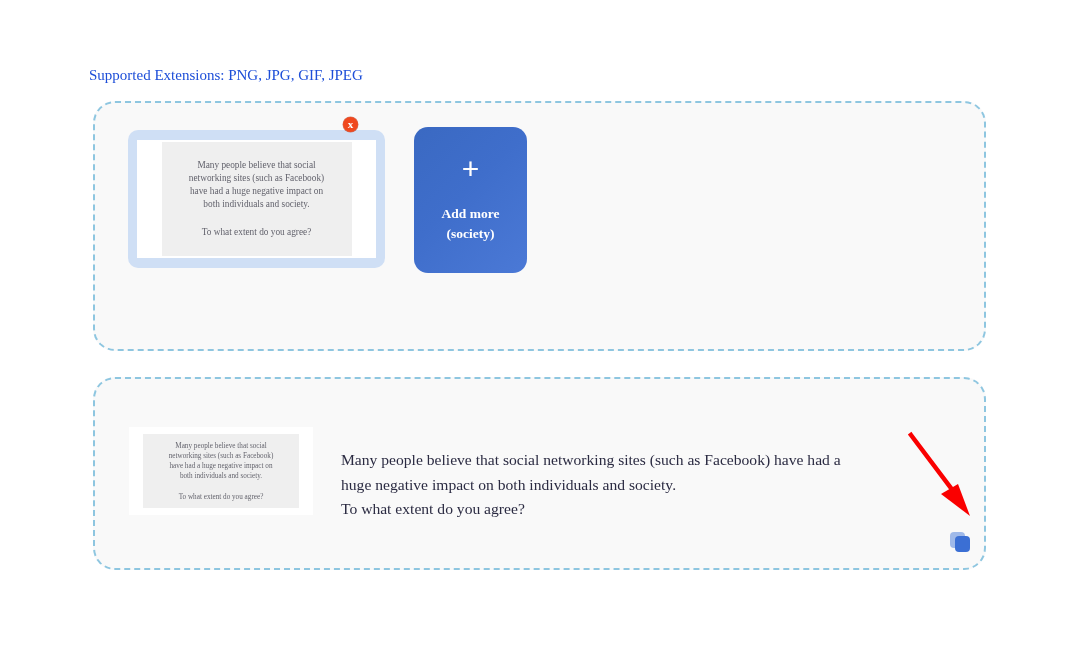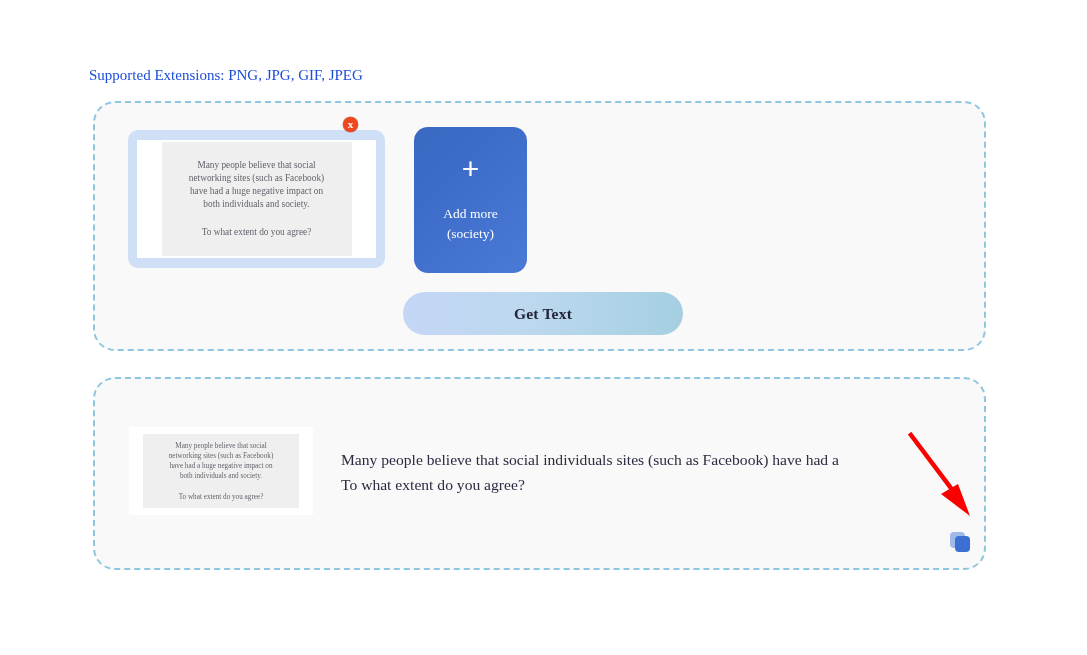--- a/index.html
+++ b/index.html
@@ -133,21 +133,21 @@
   .add-more .plus {
     font-size: 30px;
     line-height: 26px;
     font-weight: 300;
     font-family: "Liberation Sans", sans-serif;
     margin-bottom: 22px;
     color: #ffffff;
   }
   .add-more .lbl {
     font-family: "Liberation Serif", serif;
-    font-weight: normal;
+    font-weight: bold;
     font-size: 13.5px;
     line-height: 20px;
     text-align: center;
     color: #ffffff;
   }
 
   
   .get-text {
     position: absolute;
     left: 308px;
@@ -272,37 +272,37 @@
   <div class="remove-badge" title="Remove image">x</div>
 
   <div class="add-more">
     <span class="plus">+</span>
     <span class="lbl">
       <span>Add more</span><br>
       <span>(society)</span>
     </span>
   </div>
 
-  <button class="get-text">Get Text</button>
 </div>
 
 <div class="dashed-panel" id="result-panel">
 
   <div class="result-thumb">
     <div class="result-thumb-doc">
       <p>Many people believe that social</p>
       <p>networking sites (such as Facebook)</p>
       <p>have had a huge negative impact on</p>
       <p>both individuals and society.</p>
       <p class="q">To what extent do you agree?</p>
     </div>
   </div>
 
   <div class="extracted-text">
-    <span class="ln">Many people believe that social individuals sites (such as Facebook) have had a</span>
+    <span class="ln">Many people believe that social networking sites (such as Facebook) have had a</span>
+    <span class="ln">huge negative impact on both individuals and society.</span>
     <span class="ln">To what extent do you agree?</span>
   </div>
 
   <div class="copy-icon" title="Copy text">
     <span class="back"></span>
     <span class="front"></span>
   </div>
 </div>
 
 <svg class="arrow-annotation" viewBox="0 0 90 100" width="90" height="100">

